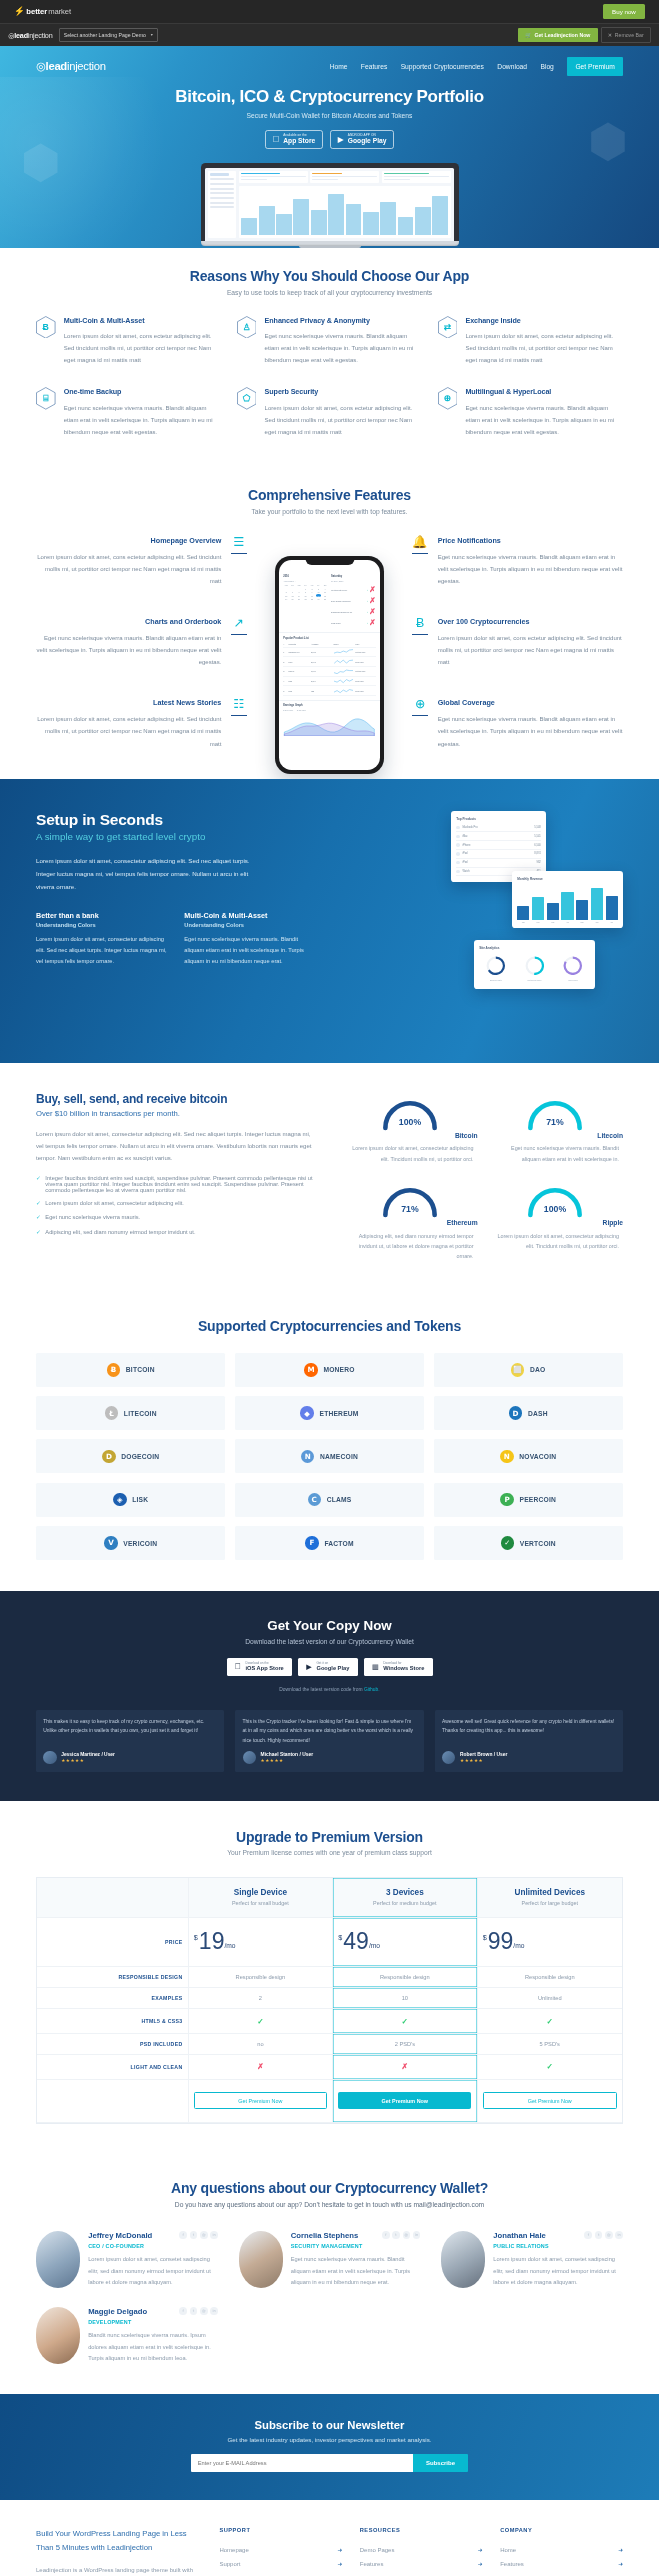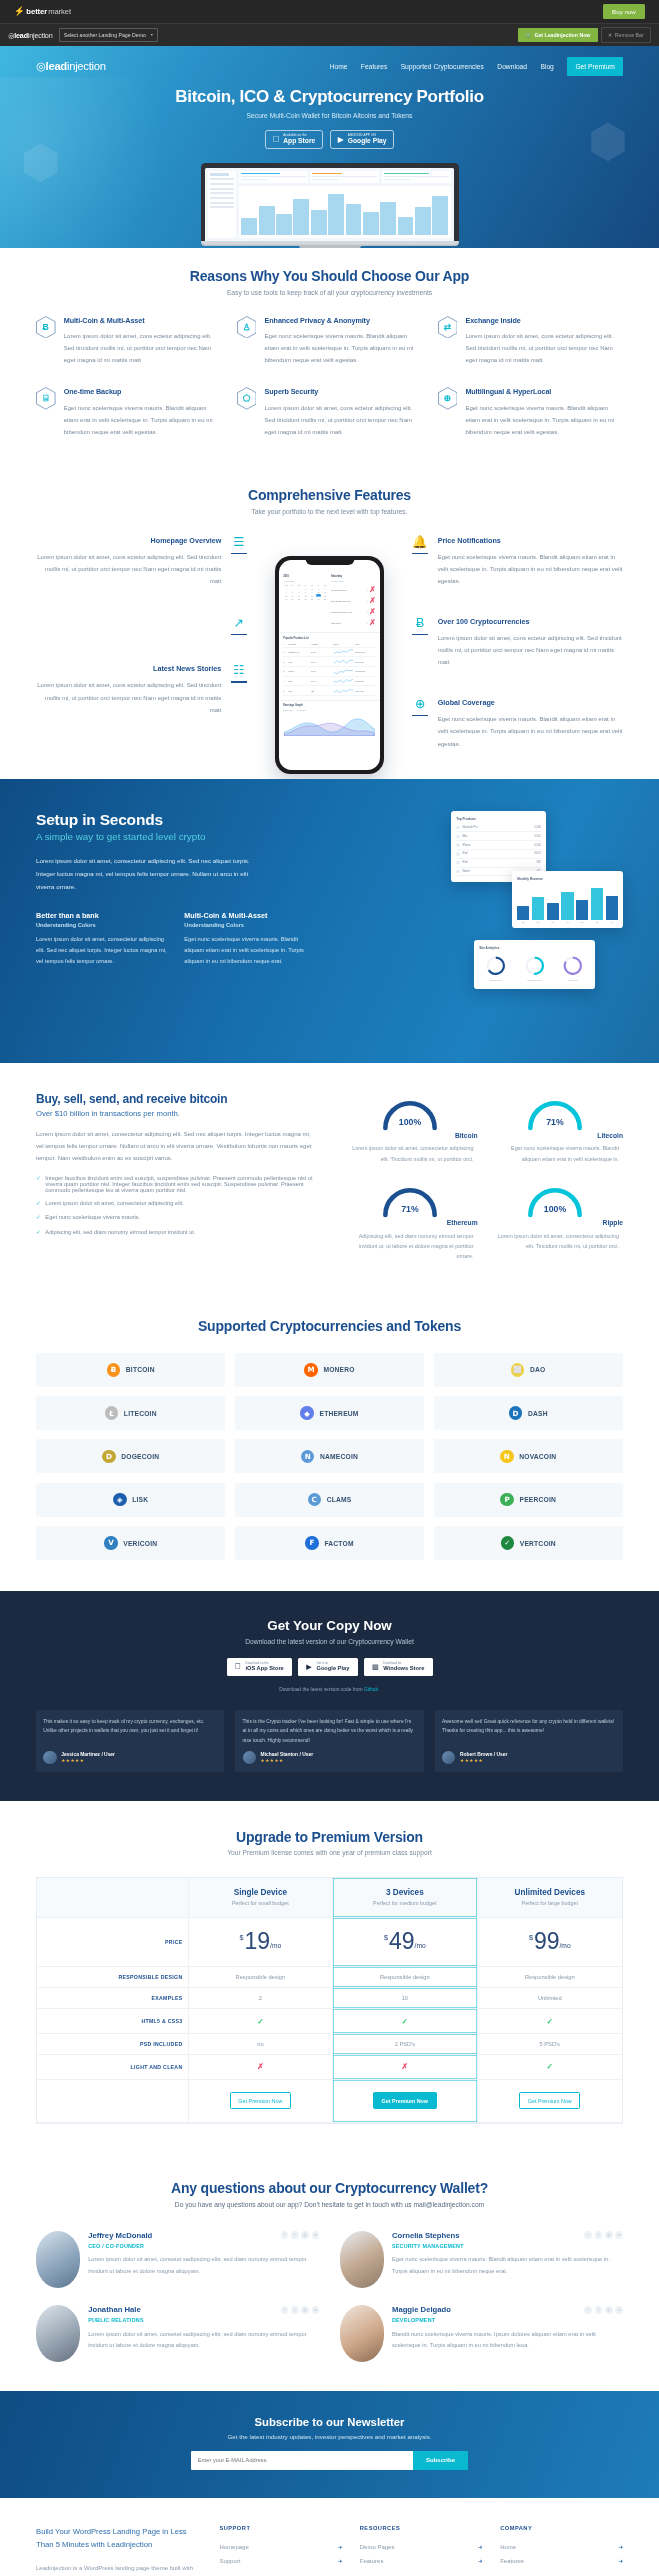--- a/index.html
+++ b/index.html
@@ -260,21 +260,21 @@
   .tcard p { color:#c2cfdf; font-size:4.9px; line-height:1.95; min-height:29px;}
   .tfoot { display:flex; align-items:center; gap:4.6px; margin-top:5.2px; }
   .tavatar { width:13.4px; height:13.4px; border-radius:50%; background:linear-gradient(135deg,#6b8fb5,#3d5a7d); flex:0 0 13.4px;}
   .tname { color:#fff; font-size:4.9px; font-weight:700; }
   .stars { color:#f5b942; font-size:4.6px; letter-spacing:0.5px; margin-top:1.5px; }
 
   
   .pricing { padding:28px 0 31px; position:relative; overflow:hidden; }
   .ptable { display:grid; grid-template-columns: 1.05fr 1fr 1fr 1fr; margin-top:20.6px; border:0.5px solid #e7edf3; }
   .pcell { padding:7.2px 5.2px; text-align:center; border-bottom:0.5px solid #eef2f6; border-right:0.5px solid #eef2f6;
-           display:flex; flex-direction:column; align-items:center; justify-content:center; }
+           display:flex; flex-direction:column; justify-content:center; }
   .pcell:nth-child(4n) { border-right:none; }
   .phead { background:#f7fafc; min-height:40px; }
   .phead h4 { color:#1c4f8f; font-size:8.2px; font-weight:700; }
   .phead span { color:#8b9aab; font-size:5.4px; margin-top:2.6px; }
   .plabel { color:#1c4f8f; font-size:5.2px; font-weight:700; letter-spacing:0.3px; text-align:right; align-items:flex-end;}
   .pprice { min-height:49px; }
   .pprice .amt { color:#2b4a77; font-weight:300; font-size:23px; line-height:1; display:flex; align-items:flex-start;}
   .pprice .cur { font-size:7.2px; margin-top:4.1px; margin-right:1px;}
   .pprice .mo { font-size:6.7px; align-self:flex-end; margin-bottom:3.1px; }
   .pval { color:#8b9aab; font-size:5.7px; }
@@ -283,21 +283,21 @@
   .pbtn {
     border:0.5px solid #08b9d0; color:#08b9d0; background:#fff; font-size:5.4px;
     padding:4.6px 7.7px; border-radius:1.5px; cursor:pointer; font-family:inherit;
   }
   .pbtn.filled { background:#08b9d0; color:#fff; border-color:#08b9d0; font-weight:700;}
   .pcol-hi { box-shadow: 0 0 0 0.5px #08b9d0 inset; }
 
   
   .team { padding:25px 0 29px; }
   .team-sub { text-align:center; color:#5a6b7e; font-size:6.7px; margin-top:5.2px; }
-  .team-grid { display:grid; grid-template-columns:1fr 1fr; gap:17.5px 20.6px; margin-top:23px; }
+  .team-grid { display:grid; grid-template-columns:1fr 1fr 1fr; gap:17.5px 20.6px; margin-top:23px; }
   .tm { display:flex; gap:8.2px; }
   .tm-photo { width:44px; height:57px; border-radius:23px/28px; flex:0 0 44px;
               background:linear-gradient(150deg,#d7e2ec,#8ea6bd 55%,#5c7590); }
   .tm-photo.f { background:linear-gradient(150deg,#e8eef4,#c4ab95 50%,#8d7a68); }
   .tm-photo.m2 { background:linear-gradient(150deg,#dfe7ee,#9aa7b4 55%,#646f7c); }
   .tm-photo.f2 { background:linear-gradient(150deg,#f0e6dd,#cfa98b 55%,#8b6b52); }
   .tm-head { display:flex; align-items:center; }
   .tm-head h4 { color:#1c4f8f; font-size:7.7px; font-weight:700; }
   .tm-soc { margin-left:auto; display:flex; gap:2.6px; }
   .soc {
@@ -568,20 +568,24 @@
           <div>
               <h4>Homepage Overview</h4>
           <p>Lorem ipsum dolor sit amet, cons ectetur adipiscing elit. Sed tincidunt mollis mi, ut porttitor orci tempor nec Nam eget magna id mi mattis matt</p>
             </div>
         </div>
         <div class="cf-item">
           <div class="cf-icowrap">
             <span class="cf-ico">↗</span>
             <span class="cf-rule"></span>
           </div>
+          <div>
+              <h4>Charts and Orderbook</h4>
+          <p>Eget nunc scelerisque viverra mauris. Blandit aliquam etiam erat in velit scelerisque in. Turpis aliquam in eu mi bibendum neque erat velit egestas.</p>
+            </div>
         </div>
         <div class="cf-item">
           <div class="cf-icowrap">
             <span class="cf-ico">☷</span>
             <span class="cf-rule"></span>
           </div>
           <div>
               <h4>Latest News Stories</h4>
           <p>Lorem ipsum dolor sit amet, cons ectetur adipiscing elit. Sed tincidunt mollis mi, ut porttitor orci tempor nec Nam eget magna id mi mattis matt</p>
             </div>

